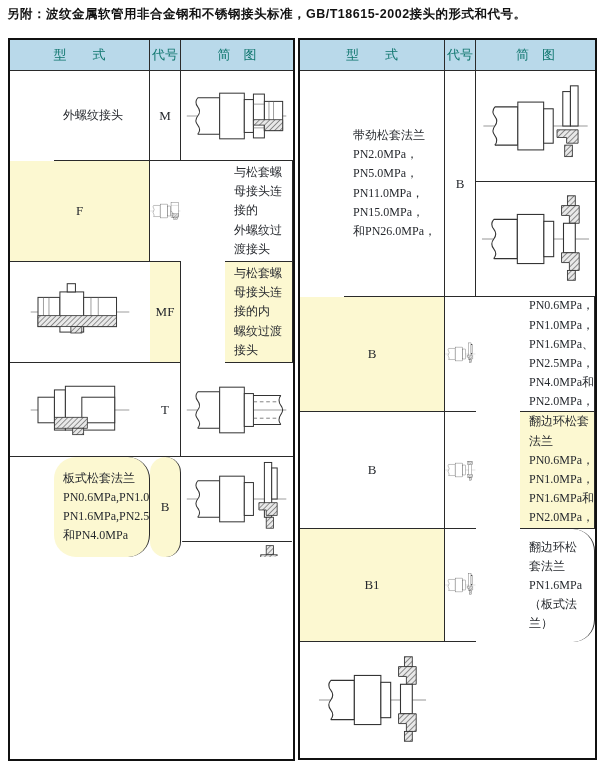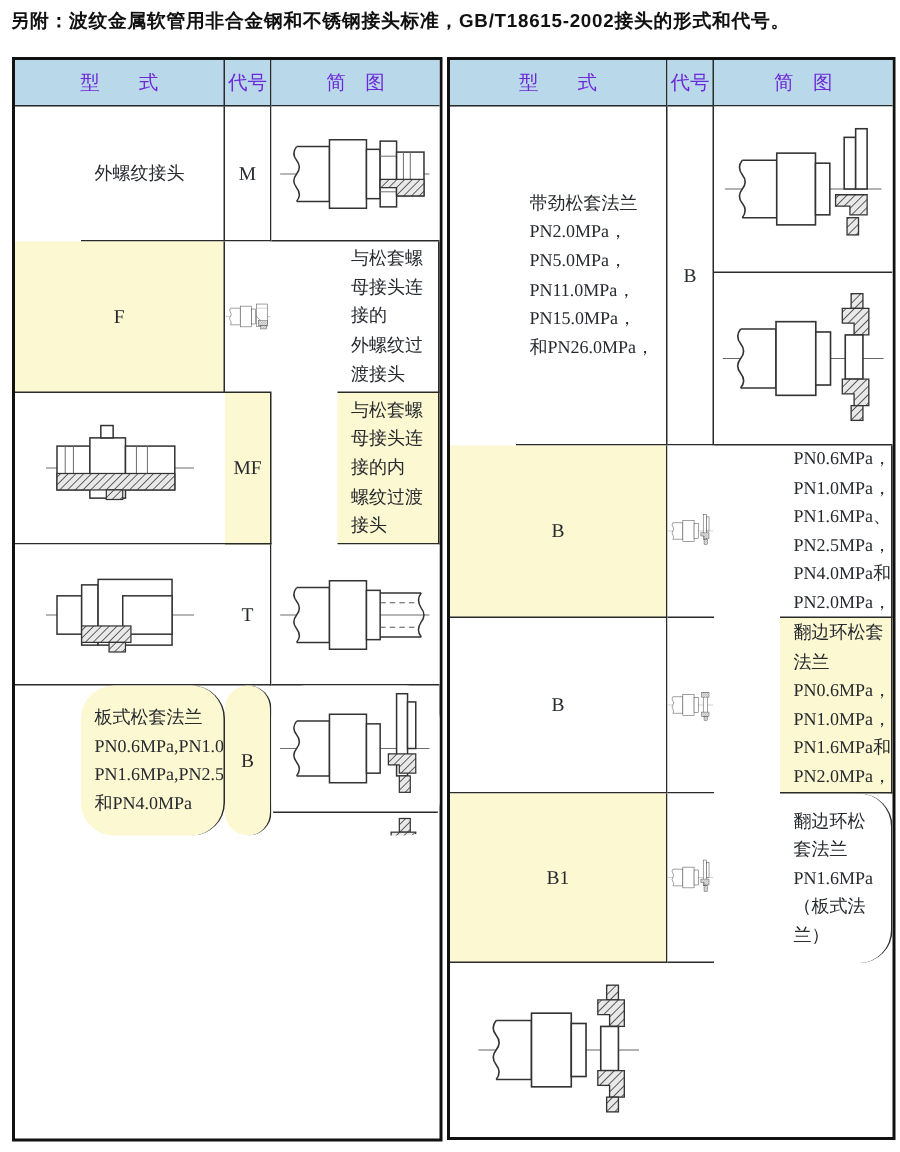--- a/index.html
+++ b/index.html
@@ -37,21 +37,21 @@
     border-right:1px solid #2a2a2a;
     border-bottom:1px solid #2a2a2a;
     box-sizing:border-box;
     overflow:hidden;
   }
   .cell.lastcol{border-right:none;}
   .cell.lastrow{border-bottom:none;border-radius:22px;}
   .th{
     background:#b9d9ea;
     display:flex;align-items:center;justify-content:center;
-    font-size:13px;color:#6d28d9;
+    font-size:13px;color:#0f766e;
   }
   .type{
     display:flex;align-items:center;
     padding:4px 6px 4px 9px;
     font-size:12px;line-height:1.6;
     white-space:pre-line;
     margin-left:44px;
   }
   .code{
     display:flex;align-items:center;justify-content:center;

